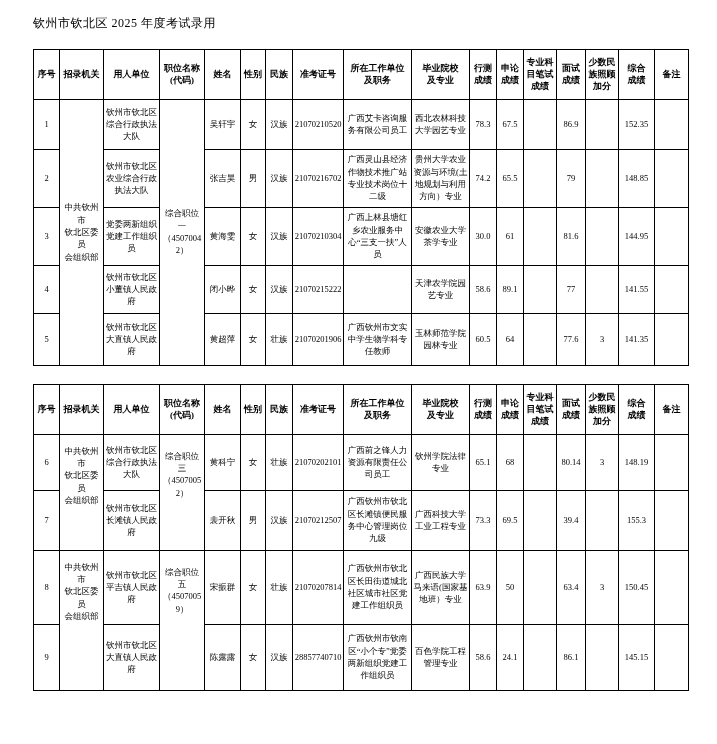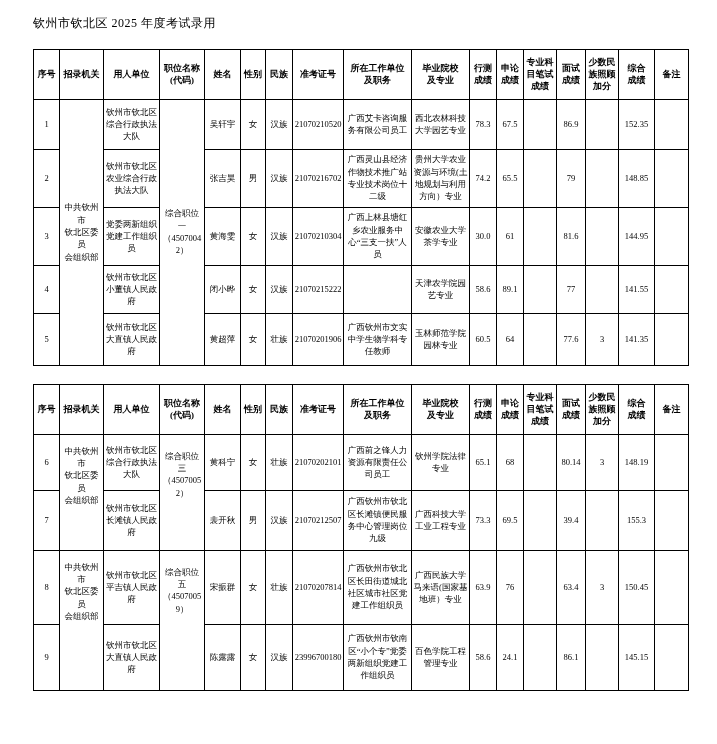--- a/index.html
+++ b/index.html
@@ -286,34 +286,34 @@
       <td>钦州市钦北区平吉镇人民政府</td>
       <td rowspan="2" class="pre vt2">综合职位五
 （45070059）</td>
       <td>宋振群</td>
       <td>女</td>
       <td>壮族</td>
       <td>21070207814</td>
       <td>广西钦州市钦北区长田街道城北社区城市社区党建工作组织员</td>
       <td>广西民族大学马来语(国家基地班）专业</td>
       <td>63.9</td>
-      <td>76</td>
+      <td>50</td>
       <td></td>
       <td>63.4</td>
       <td>3</td>
       <td>150.45</td>
       <td></td>
     </tr>
     <tr style="height:66px">
       <td>9</td>
       <td>钦州市钦北区大直镇人民政府</td>
       <td>陈露露</td>
       <td>女</td>
       <td>汉族</td>
-      <td>23996700180</td>
+      <td>28857740710</td>
       <td>广西钦州市钦南区“小个专”党委两新组织党建工作组织员</td>
       <td>百色学院工程管理专业</td>
       <td>58.6</td>
       <td>24.1</td>
       <td></td>
       <td>86.1</td>
       <td></td>
       <td>145.15</td>
       <td></td>
     </tr>

